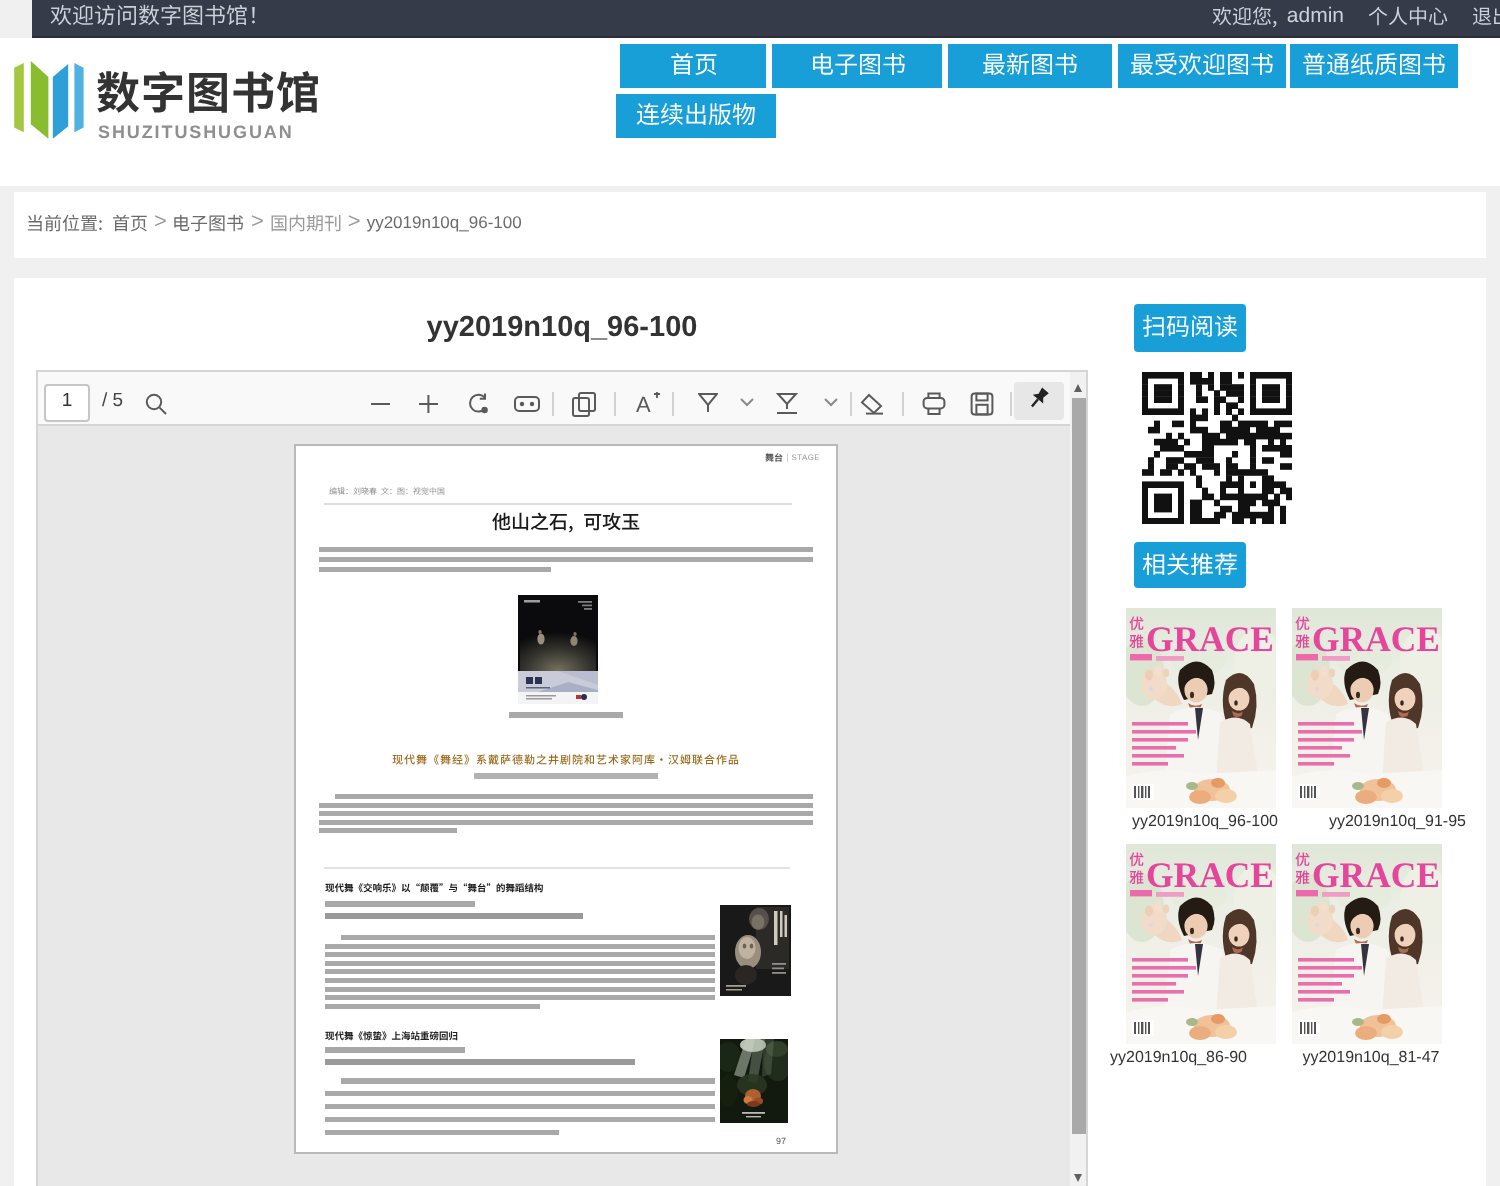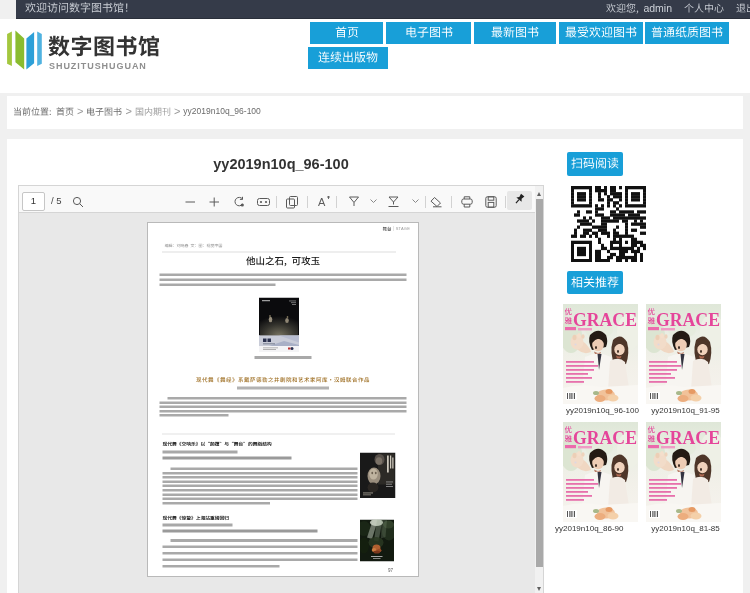--- a/index.html
+++ b/index.html
@@ -755,15 +755,15 @@
 <rect x="3" y="88" width="11" height="8" fill="#fff"></rect>
 <g fill="#555">
         <rect x="4" y="89" width="1" height="6"></rect>
         <rect x="6" y="89" width="0.7" height="6"></rect>
         <rect x="7.5" y="89" width="1.2" height="6"></rect>
         <rect x="9.5" y="89" width="0.7" height="6"></rect>
         <rect x="11" y="89" width="1" height="6"></rect>
       </g>
 </svg>
     <div style="font-size:8px;color:#333;text-align:center;position:absolute;width:95px;left:548px;top:267px">yy2019n10q_96-100</div>
-    <div style="font-size:8px;color:#333;text-align:center;position:absolute;width:95px;left:631px;top:267px">yy2019n10q_91-95</div>
+    <div style="font-size:8px;color:#333;text-align:right;position:absolute;width:95px;left:631px;top:267px">yy2019n10q_91-95</div>
     <div style="font-size:8px;color:#333;position:absolute;width:95px;left:548px;top:385px">yy2019n10q_86-90</div>
-    <div style="font-size:8px;color:#333;text-align:center;position:absolute;width:95px;left:631px;top:385px">yy2019n10q_81-85</div>
+    <div style="font-size:8px;color:#333;text-align:center;position:absolute;width:95px;left:631px;top:385px">yy2019n10q_81-47</div>
   </div>
 </body></html>

